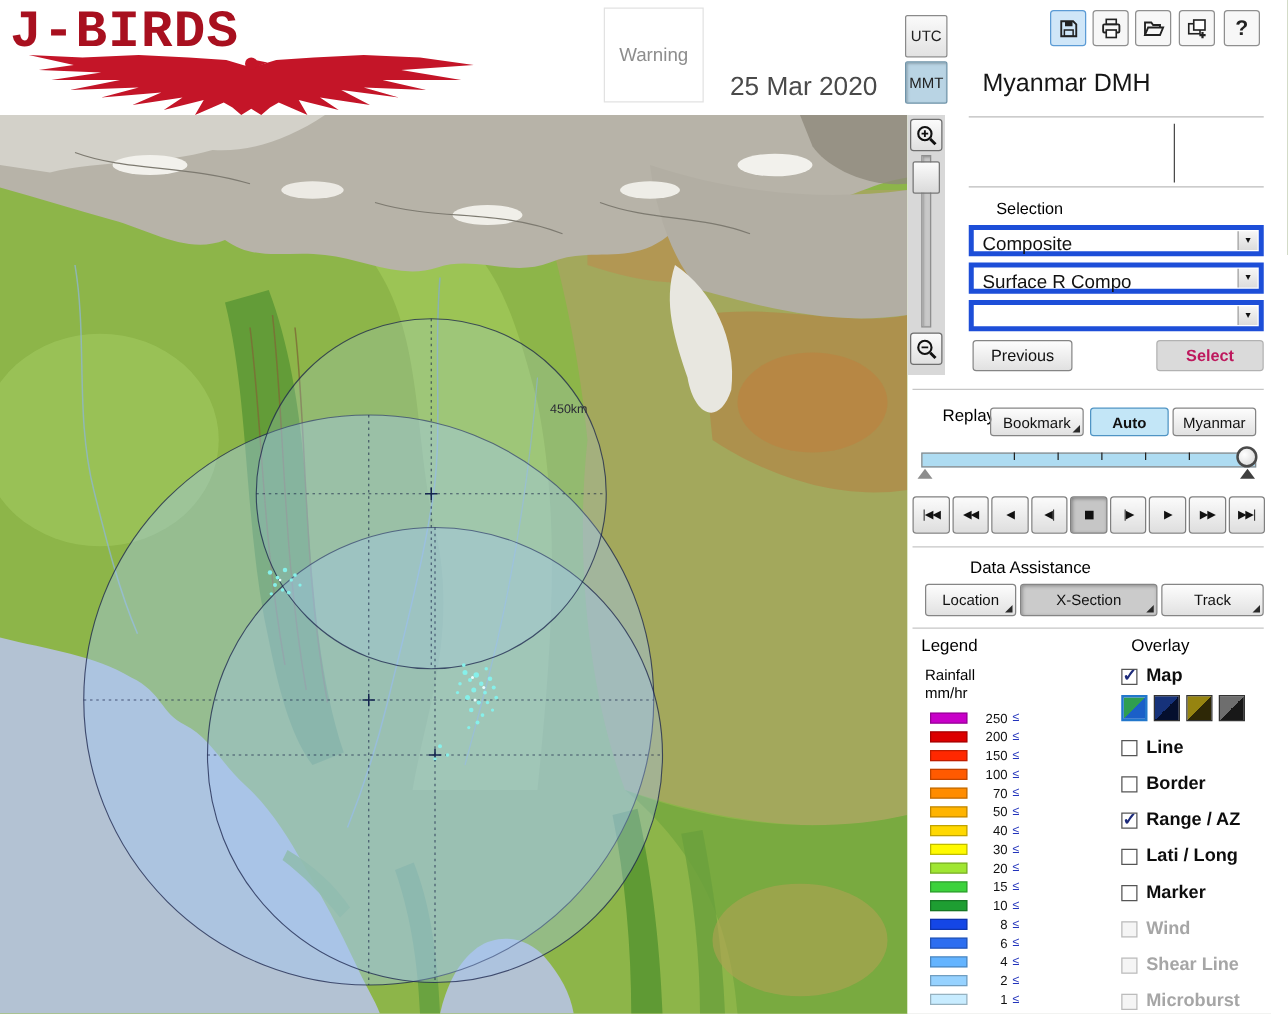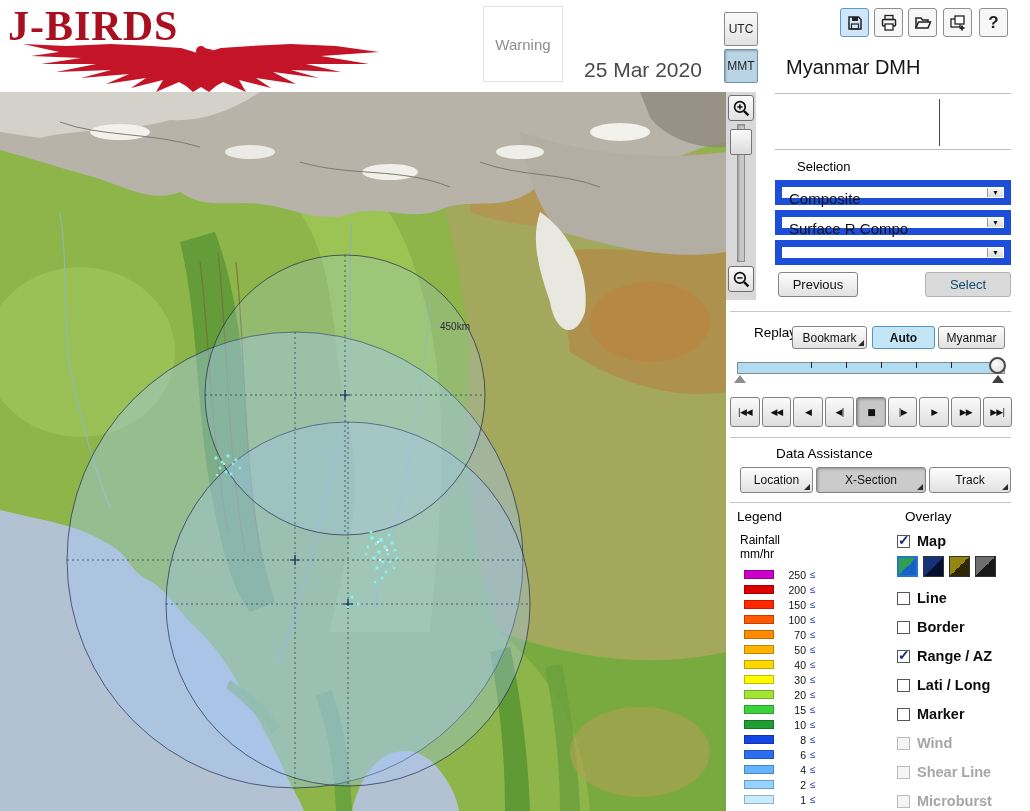--- a/index.html
+++ b/index.html
@@ -1,21 +1,21 @@
 <!DOCTYPE html>
 <html><head>
 <meta charset="utf-8">
 <style>
   * { box-sizing: border-box; margin: 0; padding: 0; }
   body { margin:0; background:#888; font-family:"Liberation Sans", sans-serif; }
   #app { position:relative; width:1030px; height:811px; background:#fff; overflow:hidden; }
 
   
   #header { position:absolute; left:0; top:0; width:1030px; height:92px; background:#fff; }
-  .logo-title { position:absolute; left:8px; top:2px; font-family:Liberation Serif, serif; font-weight:bold; font-size:42px; color:#a8101f; letter-spacing:1px; }
+  .logo-title { position:absolute; left:8px; top:2px; font-family:Liberation Mono, monospace; font-weight:bold; font-size:42px; color:#a8101f; letter-spacing:1px; }
   .logo-sub { position:absolute; left:214px; top:12px; color:#cc1022; font-weight:bold; font-size:14px; line-height:17px; white-space:nowrap; }
   .eagle { position:absolute; left:8px; top:44px; }
   .warning-box { position:absolute; left:483px; top:6px; width:80px; height:76px; background:#fff; border:1px solid #e2e2e2; display:flex; align-items:center; justify-content:center; color:#8d8d8d; font-size:15px; }
   .clock-time { position:absolute; left:584px; top:8px; font-size:36px; color:#2e2e2e; }
   .clock-date { position:absolute; left:584px; top:58px; font-size:21px; color:#4a4a4a; white-space:nowrap; }
   .tz-btn { position:absolute; left:724px; width:34px; height:34px; font-size:12px; color:#222; background:linear-gradient(#fafafa,#e2e2e2); border:1px solid #8a8a8a; border-radius:2px; display:flex; align-items:center; justify-content:center; cursor:pointer; }
   .tz-btn.tz-active { background:#b9d4e4; border-color:#6f93a8; box-shadow:inset 1px 1px 2px rgba(0,0,0,.25); }
   .hdr-iconbtn { position:absolute; top:8px; width:29px; height:29px; background:#f7f7f7; border:1px solid #8f8f8f; border-radius:3px; display:flex; align-items:center; justify-content:center; cursor:pointer; }
   .hdr-iconbtn.hl { background:#cfe6f8; border-color:#5b9bd5; }
   .help-glyph { font-size:17px; font-weight:bold; color:#222; }
@@ -30,26 +30,26 @@
   .zoombtn { display:block; width:26px; height:26px; margin:0 auto 3px auto; background:linear-gradient(#fbfbfb,#e0e0e0); border:1px solid #6f6f6f; border-radius:3px; cursor:pointer; padding:0; display:flex; align-items:center; justify-content:center; }
   .vslider { position:relative; width:26px; height:138px; margin:0 auto 4px auto; }
   .vtrack { position:absolute; left:9px; top:0; width:8px; height:138px; background:#c9c9c9; border:1px solid #8e8e8e; box-shadow:inset 1px 1px 2px rgba(0,0,0,.25); }
   .vthumb { position:absolute; left:2px; top:5px; width:22px; height:26px; background:linear-gradient(#fbfbfb,#dadada); border:1px solid #777; border-radius:2px; cursor:grab; }
 
   .status-box { position:absolute; left:49px; top:1px; width:236px; height:57px; border-top:1px solid #bcbcbc; border-bottom:1px solid #bcbcbc; background:#fff; }
   .status-divider { position:absolute; left:164px; top:5px; width:1px; height:47px; background:#4a4a4a; }
 
   .plabel { position:absolute; font-size:13px; color:#000; white-space:nowrap; }
 
-  .dropdown { position:absolute; left:49px; width:236px; height:25px; background:#fff; border:7px solid #1d4ed8; font-size:15px; color:#111; line-height:23px; padding-left:7px; cursor:pointer; }
+  .dropdown { position:absolute; left:49px; width:236px; height:25px; background:#fff; border:4px solid #1d4ed8; font-size:15px; color:#111; line-height:23px; padding-left:7px; cursor:pointer; }
   .dd-arrow { position:absolute; right:1px; top:1px; bottom:1px; width:16px; background:linear-gradient(#f6f6f6,#dcdcdc); border-left:1px solid #9a9a9a; display:flex; align-items:center; justify-content:center; font-size:7px; color:#111; }
 
   .btn { position:absolute; background:linear-gradient(#fdfdfd,#e1e1e1); border:1px solid #858585; border-radius:3px; font-size:13px; color:#111; display:flex; align-items:center; justify-content:center; cursor:pointer; font-family:"Liberation Sans",sans-serif; }
   .btn.small { font-size:12px; }
-  .btn.disabled { background:#dadada; color:#0c4a6e; border-color:#b2b2b2; cursor:default; }
+  .btn.disabled { background:#dadada; color:#be185d; border-color:#b2b2b2; cursor:default;font-weight:bold; }
   .btn.active-blue { background:#c3e6f7; border-color:#4f94c4; font-weight:bold; }
   .btn.pressed { background:#cbcbcb; box-shadow:inset 1px 1px 3px rgba(0,0,0,.3); }
   .menu-corner::after { content:""; position:absolute; right:2px; bottom:2px; width:0; height:0; border-left:6px solid transparent; border-bottom:6px solid #2a2a2a; }
 
   .divider { position:absolute; left:4px; width:281px; height:1px; background:#c6c6c6; }
 
   .timeline-bar { position:absolute; left:11px; top:270px; width:268px; height:12px; background:#aedcf2; border:1px solid #8a8a8a; }
   .tick { position:absolute; top:-1px; width:1px; height:6px; background:#222; }
   .tl-thumb { position:absolute; left:263px; top:265px; width:17px; height:17px; border-radius:50%; background:radial-gradient(circle at 35% 35%, #ffffff, #d5d5d5); border:2px solid #4a4a4a; cursor:grab; }
   .tri-up { position:absolute; width:0; height:0; border-left:6px solid transparent; border-right:6px solid transparent; }

